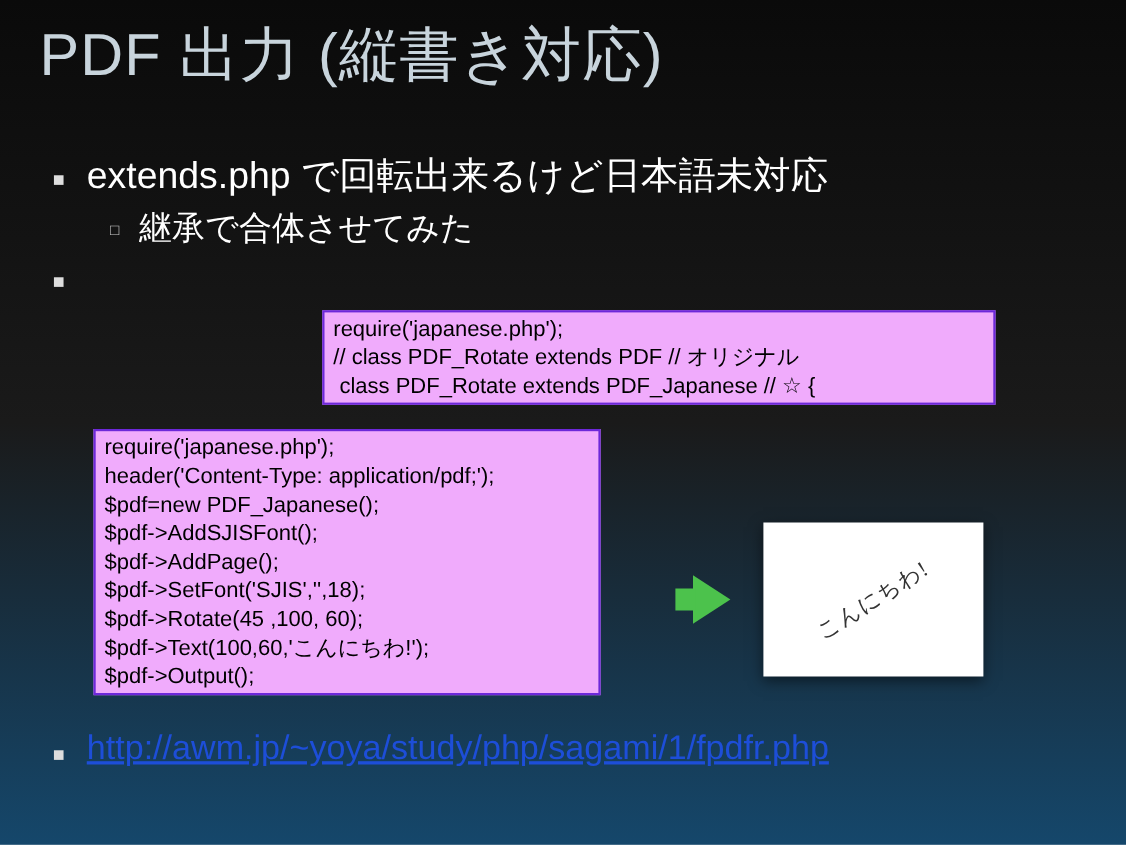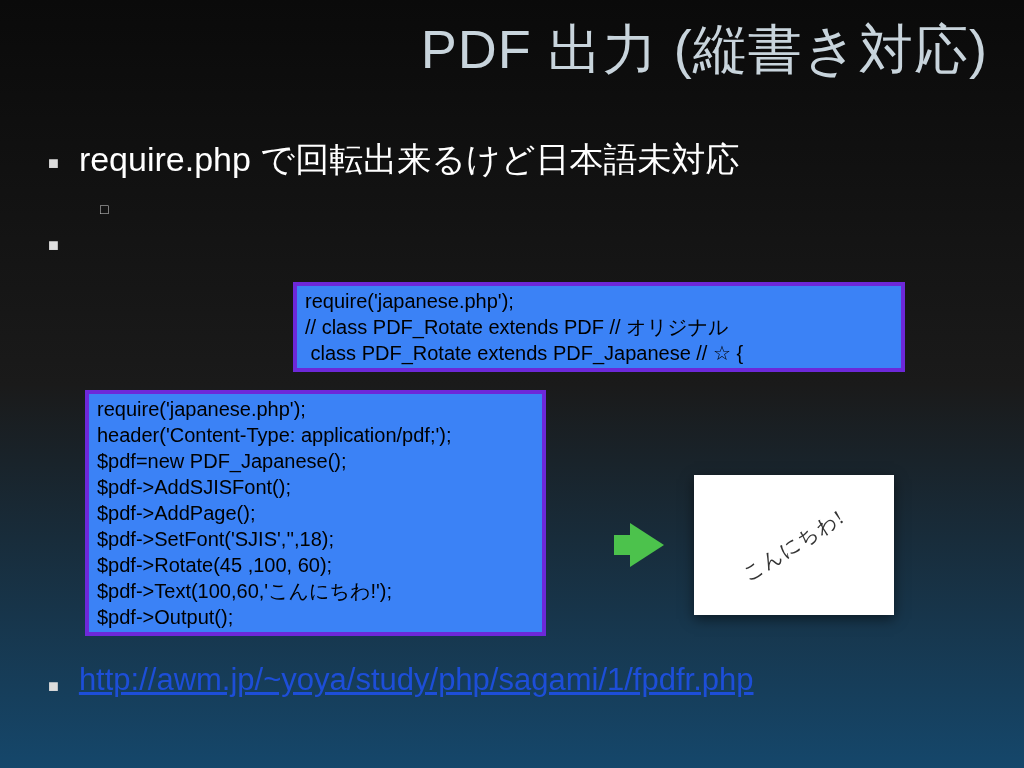--- a/index.html
+++ b/index.html
@@ -11,21 +11,20 @@
     color: #fff;
     overflow: hidden;
     position: relative;
   }
   .title {
     color: #c8d4dc;
     font-size: 54px;
     font-weight: 300;
     padding: 14px 36px 10px 36px;
     letter-spacing: 1px;
-    text-align: right;
   }
   .content {
     padding: 40px 48px 0 48px;
   }
   .bullet-lvl1 {
     display: flex;
     align-items: flex-start;
     font-size: 34px;
     margin-bottom: 4px;
   }
@@ -46,22 +45,22 @@
     font-size: 14px;
     margin-top: 14px;
     margin-right: 18px;
     color: #ccc;
   }
   .row-inline {
     display: flex;
     align-items: flex-start;
   }
   .codebox {
-    background: #3b82f6;
-    border: 4px solid #6d28d9;
+    background: #f0abfc;
+    border: 2px solid #6d28d9;
     color: #000;
     font-family: "Segoe UI", "Meiryo", sans-serif;
     font-size: 20px;
     line-height: 1.3;
     padding: 2px 8px;
     white-space: pre;
   }
   .codebox1 {
     position: absolute;
     left: 293px;
@@ -131,24 +130,25 @@
   }
 </style>
 </head>
 <body>
 
 <div class="title">PDF 出力 (縦書き対応)</div>
 
 <div class="content">
   <div class="bullet-lvl1">
     <span class="sq-big">■</span>
-    <span>require.php で回転出来るけど日本語未対応</span>
+    <span>extends.php で回転出来るけど日本語未対応</span>
   </div>
   <div class="bullet-lvl2">
     <span class="sq-small">□</span>
+    <span>継承で合体させてみた</span>
   </div>
   <div class="row-inline">
     <div class="bullet-lvl1">
       <span class="sq-big">■</span>
     </div>
   </div>
 </div>
 
 <div class="codebox codebox1">require('japanese.php');
 // class PDF_Rotate extends PDF // オリジナル

